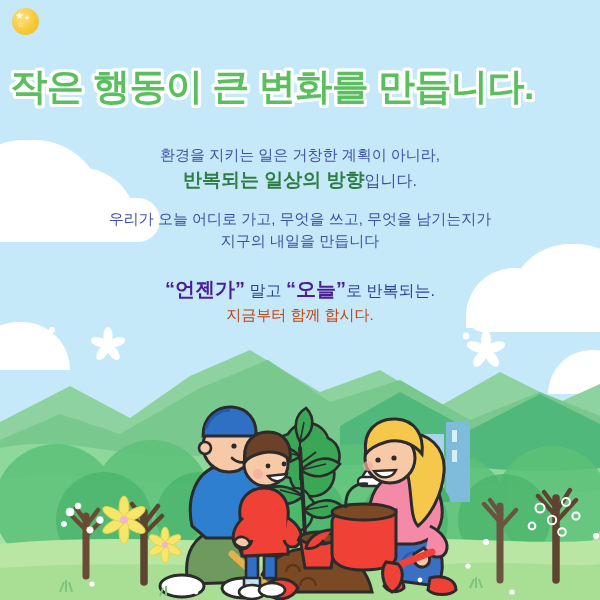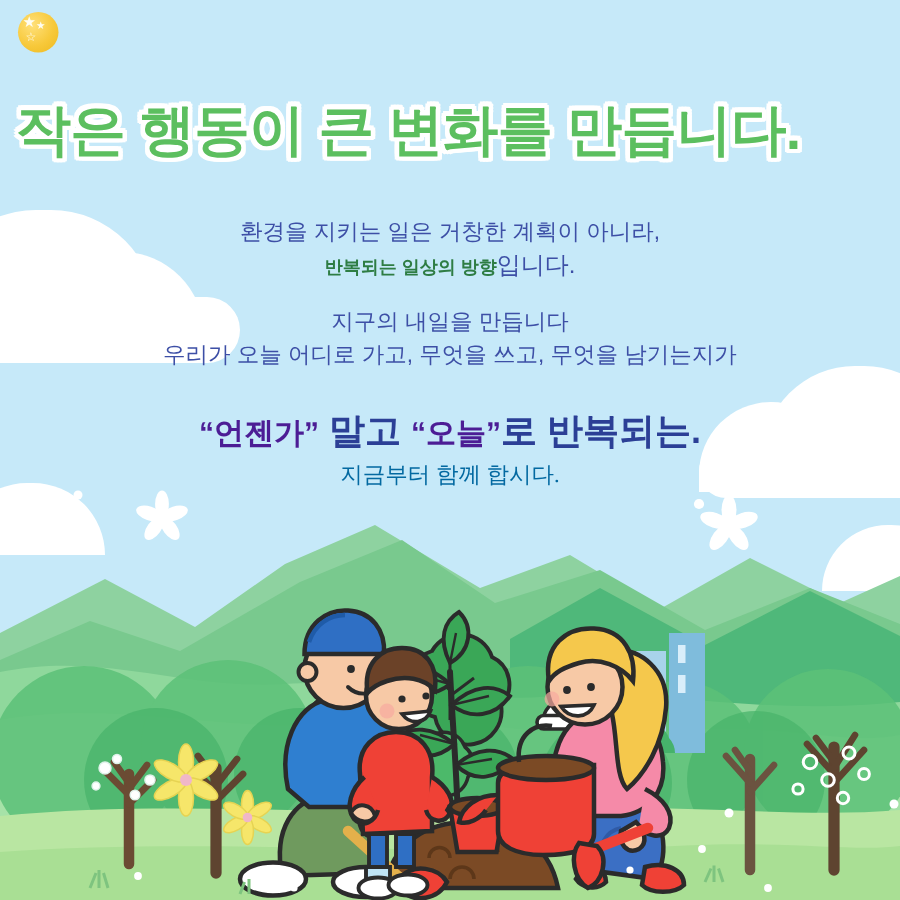--- a/index.html
+++ b/index.html
@@ -43,27 +43,27 @@
       3px 0 0 #fff,-3px 0 0 #fff,0 3px 0 #fff,0 -3px 0 #fff,
       2px 2px 0 #fff,-2px 2px 0 #fff,2px -2px 0 #fff,-2px -2px 0 #fff,
       3px 2px 0 #fff,-3px 2px 0 #fff,3px -2px 0 #fff,-3px -2px 0 #fff,
       2px 3px 0 #fff,-2px 3px 0 #fff,2px -3px 0 #fff,-2px -3px 0 #fff;
     z-index:30;}
 
   .body-wrap{position:absolute;left:0;top:144px;width:600px;text-align:center;z-index:30;}
   .ln{line-height:1.48;}
   .p-blue{color:#3d4fa6;font-size:15px;}
   .p-blue-b{color:#3d4fa6;font-size:16px;font-weight:normal;}
-  .g-bold{color:#2e7d44;font-weight:bold;font-size:12px;text-align:center;}
+  .g-bold{color:#2e7d44;font-weight:bold;font-size:19px;text-align:center;}
   .g-bold2{color:#4c1d95;font-weight:bold;font-size:20px;}
-  .b-bold{color:#2b3f96;font-weight:bold;font-size:24px;margin-top:17px;}
+  .b-bold{color:#2b3f96;font-weight:normal;font-size:16px;margin-top:17px;}
   .para{margin:0;}
   .gap1{height:14px;}
   .gap2{height:22px;}
-  .small-blue{color:#0369a1;font-size:15px;font-family:Liberation Serif, serif;}
+  .small-blue{color:#c2410c;font-size:15px;}
 
   
   .scene{position:absolute;left:0;top:330px;width:600px;height:270px;overflow:hidden;}
 </style>
 </head>
 <body>
 
 <div id="poster">
 
   <div class="sky"></div>
@@ -109,22 +109,22 @@
   </div>
 
   <div class="title">작은 행동이 큰 변화를 만듭니다.</div>
 
   <div class="body-wrap">
     <div class="para ln p-blue">환경을 지키는 일은 거창한 계획이 아니라,</div>
     <div class="para ln">
       <span class="g-bold">반복되는 일상의 방향</span><span class="p-blue-b">입니다.</span>
     </div>
     <div class="gap1"></div>
+    <div class="para ln p-blue">우리가 오늘 어디로 가고, 무엇을 쓰고, 무엇을 남기는지가</div>
     <div class="para ln p-blue">지구의 내일을 만듭니다</div>
-    <div class="para ln p-blue">우리가 오늘 어디로 가고, 무엇을 쓰고, 무엇을 남기는지가</div>
     <div class="gap2"></div>
     <div class="para ln">
       <span class="g-bold2">“언젠가”</span><span class="b-bold"> 말고 </span><span class="g-bold2">“오늘”</span><span class="b-bold">로 반복되는.</span>
     </div>
     <div class="para ln small-blue">지금부터 함께 합시다.</div>
   </div>
 
   <div class="scene">
   <svg width="600" height="270" viewBox="0 0 600 270">
     <defs>

